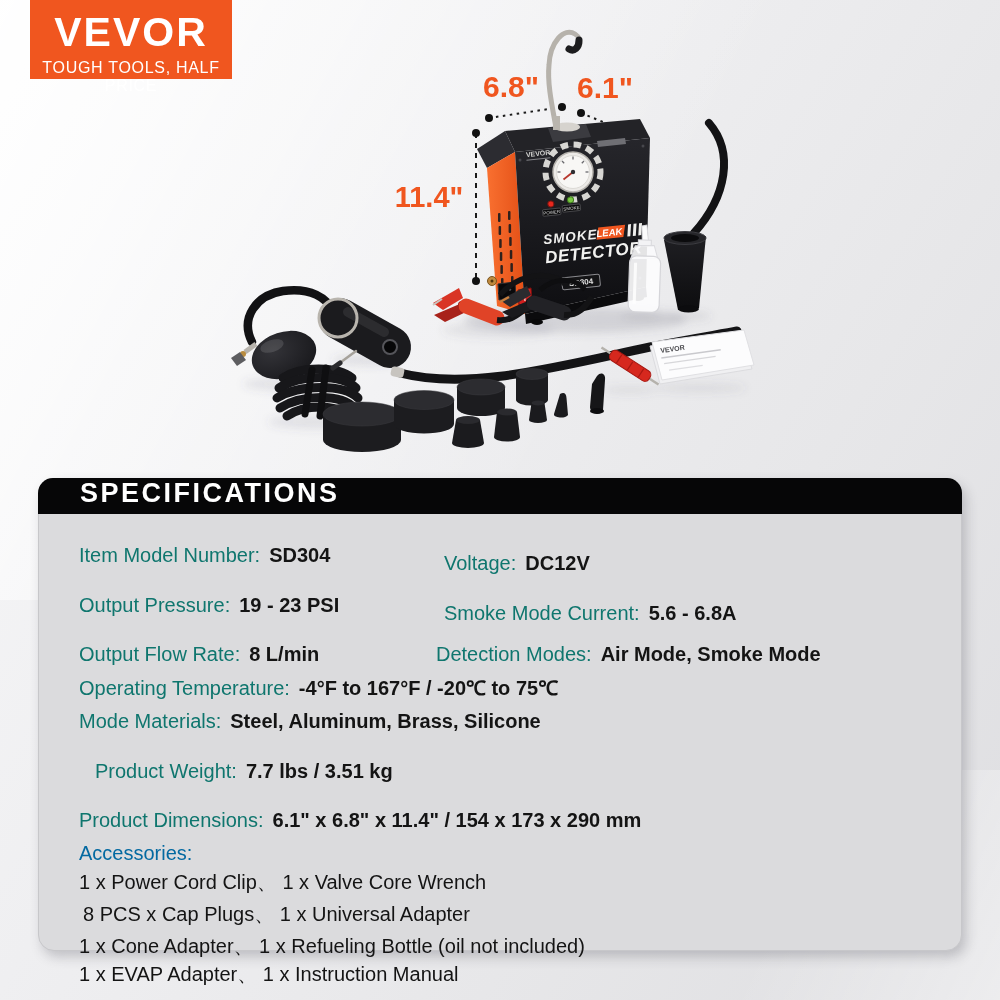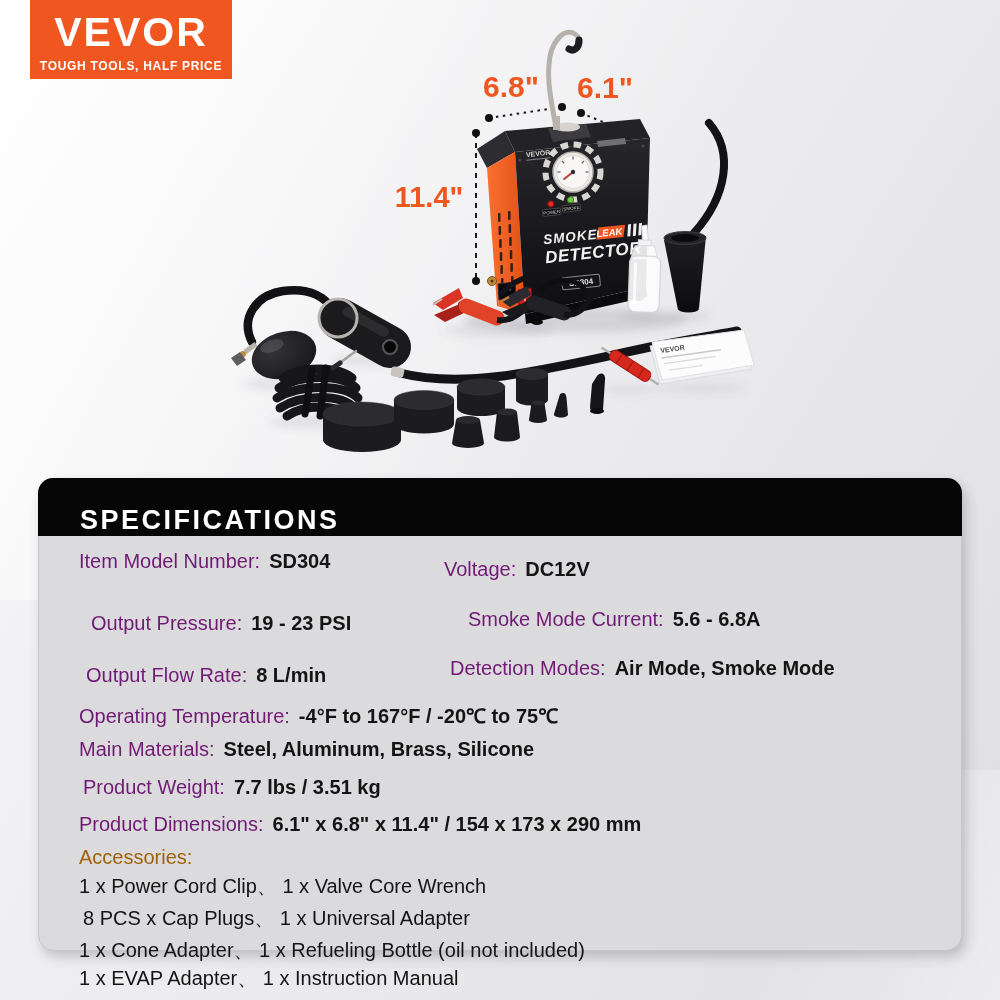--- a/index.html
+++ b/index.html
@@ -11,38 +11,38 @@
   .sheen{position:absolute;left:0;top:0;width:1000px;height:600px;
     background:linear-gradient(118deg,rgba(255,255,255,.95) 0%,rgba(255,255,255,.35) 34%,rgba(255,255,255,0) 60%);
     pointer-events:none}
   .corner-sheen{position:absolute;right:0;bottom:0;width:380px;height:230px;
     background:linear-gradient(295deg,rgba(255,255,255,.45) 0%,rgba(255,255,255,0) 55%);
     pointer-events:none}
 
   
   .logo{position:absolute;left:30px;top:0;width:202px;height:79px;background:#F0561F;color:#fff;text-align:center}
   .logo-name{font-size:41px;font-weight:bold;letter-spacing:2px;line-height:1;margin-top:12px}
-  .logo-tag{font-size:12px;font-weight:bold;letter-spacing:.7px;margin-top:6px}
+  .logo-tag{font-size:16px;font-weight:normal;letter-spacing:.7px;margin-top:6px}
 
   .scene{position:absolute;left:0;top:0}
 
   
   .spec-panel{position:absolute;left:38px;top:478px;width:924px;height:473px;
     background:#dbdbdd;border-radius:16px;border:1px solid #c7c7ca;
     box-shadow:4px 6px 12px rgba(60,60,70,.25);box-sizing:border-box}
-  .spec-header{height:58px;background:#060607;border-radius:15px 15px 0 0;display:flex;align-items:flex-end;
-    margin:-1px -1px 0 -1px}
+  .spec-header{height:36px;background:#060607;border-radius:15px 15px 0 0;display:flex;align-items:flex-start;
+    margin:-1px -1px 16px -1px}
   .spec-title{color:#ffffff;font-size:27px;font-weight:bold;letter-spacing:2.5px;margin:0 0 0 42px}
   .spec-body{padding:9px 20px 0 40px;font-size:20px;color:#141414}
   .row{line-height:33.5px;white-space:nowrap}
-  .row .lbl{color:#701a75}
+  .row .lbl{color:#0f766e}
   .row .val{font-weight:bold;margin-left:9px}
   .two{display:flex}
   .col-l{width:357px}
-  .acc-label{color:#a16207;line-height:30px}
+  .acc-label{color:#0369a1;line-height:30px}
   .acc{font-weight:normal;line-height:28px;white-space:nowrap}
 
   text{font-family:"Liberation Sans",sans-serif}
 </style>
 </head>
 <body>
 
 <div class="sheen"></div>
 <div class="corner-sheen"></div>
 
@@ -334,43 +334,43 @@
 
     <div class="row two">
       <p class="col-l" style="margin:0">
         <span class="lbl">Item Model Number:</span><span class="val">SD304</span>
       </p>
       <p style="margin:8px">
         <span class="lbl">Voltage:</span><span class="val">DC12V</span>
       </p>
     </div>
     <div class="row two">
-      <p class="col-l" style="margin:12px">
+      <p class="col-l" style="margin:0">
         <span class="lbl">Output Pressure:</span><span class="val">19 - 23 PSI</span>
       </p>
       <p style="margin:8px">
         <span class="lbl">Smoke Mode Current:</span><span class="val">5.6 - 6.8A</span>
       </p>
     </div>
     <div class="row two">
-      <p class="col-l" style="margin:7px">
+      <p class="col-l" style="margin:0">
         <span class="lbl">Output Flow Rate:</span><span class="val">8 L/min</span>
       </p>
       <p style="margin:0">
         <span class="lbl">Detection Modes:</span><span class="val">Air Mode, Smoke Mode</span>
       </p>
     </div>
 
     <p class="row" style="margin:0">
       <span class="lbl">Operating Temperature:</span><span class="val">-4°F to 167°F / -20℃ to 75℃</span>
     </p>
     <p class="row" style="margin:0">
-      <span class="lbl">Main Materials:</span><span class="val">Steel, Aluminum, Brass, Silicone</span>
+      <span class="lbl">Mode Materials:</span><span class="val">Steel, Aluminum, Brass, Silicone</span>
     </p>
-    <p class="row" style="margin:4px">
+    <p class="row" style="margin:16px">
       <span class="lbl">Product Weight:</span><span class="val">7.7 lbs / 3.51 kg</span>
     </p>
     <p class="row" style="margin:0">
       <span class="lbl">Product Dimensions:</span><span class="val">6.1" x 6.8" x 11.4" / 154 x 173 x 290 mm</span>
     </p>
 
     <p class="acc-label" style="margin:0">Accessories:</p>
     <p class="acc" style="margin:0">1 x Power Cord Clip、 1 x Valve Core Wrench</p>
     <p class="acc" style="margin:4px">8 PCS x Cap Plugs、 1 x Universal Adapter</p>
     <p class="acc" style="margin:0">1 x Cone Adapter、 1 x Refueling Bottle (oil not included)</p>

